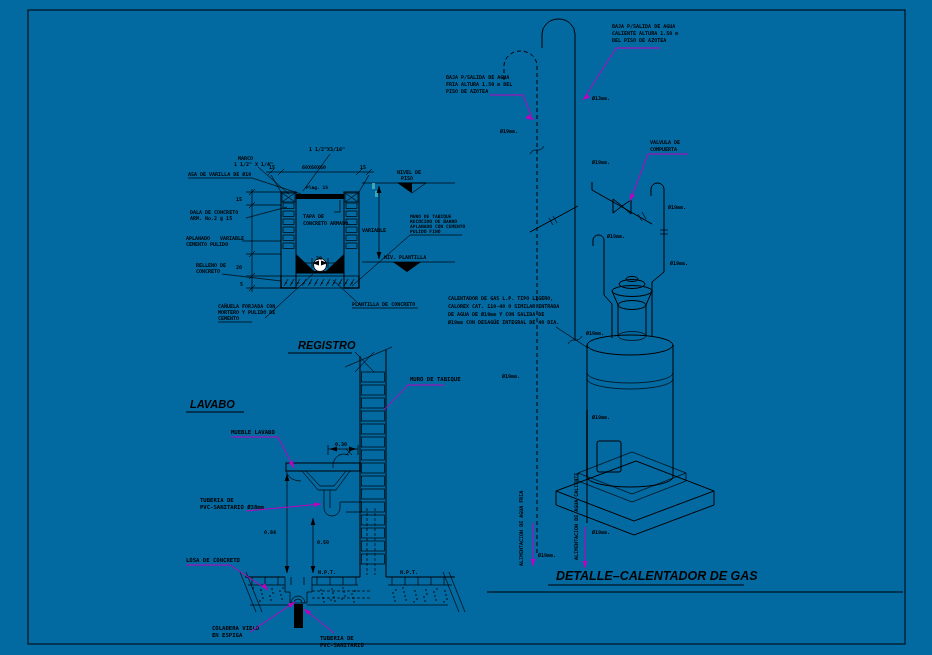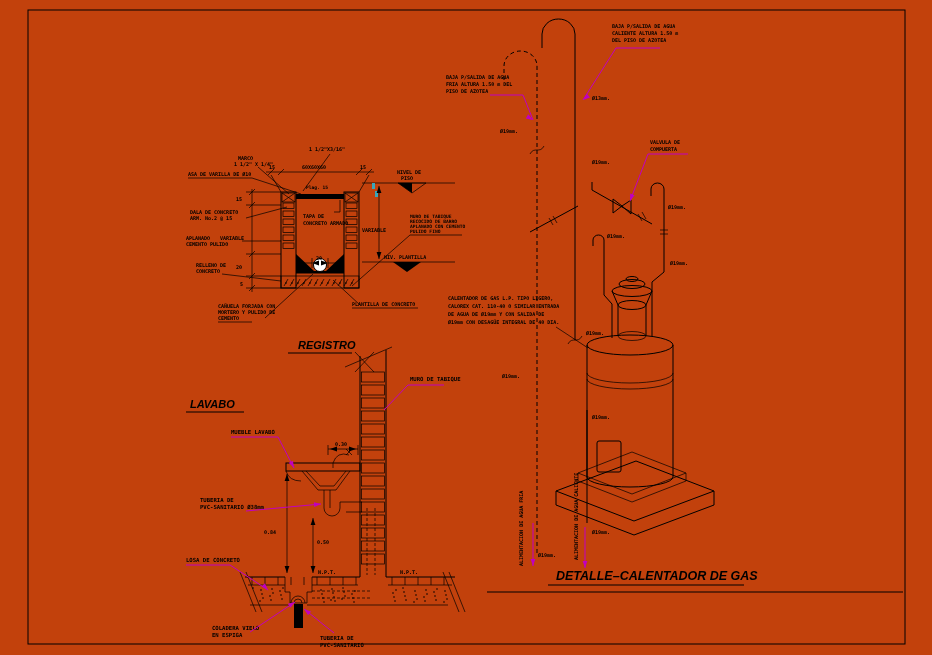--- a/index.html
+++ b/index.html
@@ -1,16 +1,16 @@
 <!DOCTYPE html>
 <html><head>
 <meta charset="utf-8">
 <style>
   html,body{margin:0;padding:0;background:#fff;}
-  .stage{position:relative;width:932px;height:655px;background:#c2410c;overflow:hidden;}
+  .stage{position:relative;width:932px;height:655px;background:#0369a1;overflow:hidden;}
   svg text{font-family:"DejaVu Sans Mono","Liberation Mono",monospace;fill:#000;}
   .k{stroke:#000;fill:none;stroke-width:1;}
   .kt{stroke:#000;fill:none;stroke-width:.7;}
   .kf{fill:#000;stroke:none;}
   .m{stroke:#c000c0;fill:none;stroke-width:1;}
   .dash{stroke-dasharray:4,3;}
   .dash2{stroke-dasharray:3,2;}
   .t45{font-size:4.6px;font-weight:bold;}
   .t5{font-size:5px;font-weight:bold;}
   .t55{font-size:5.6px;font-weight:bold;}

